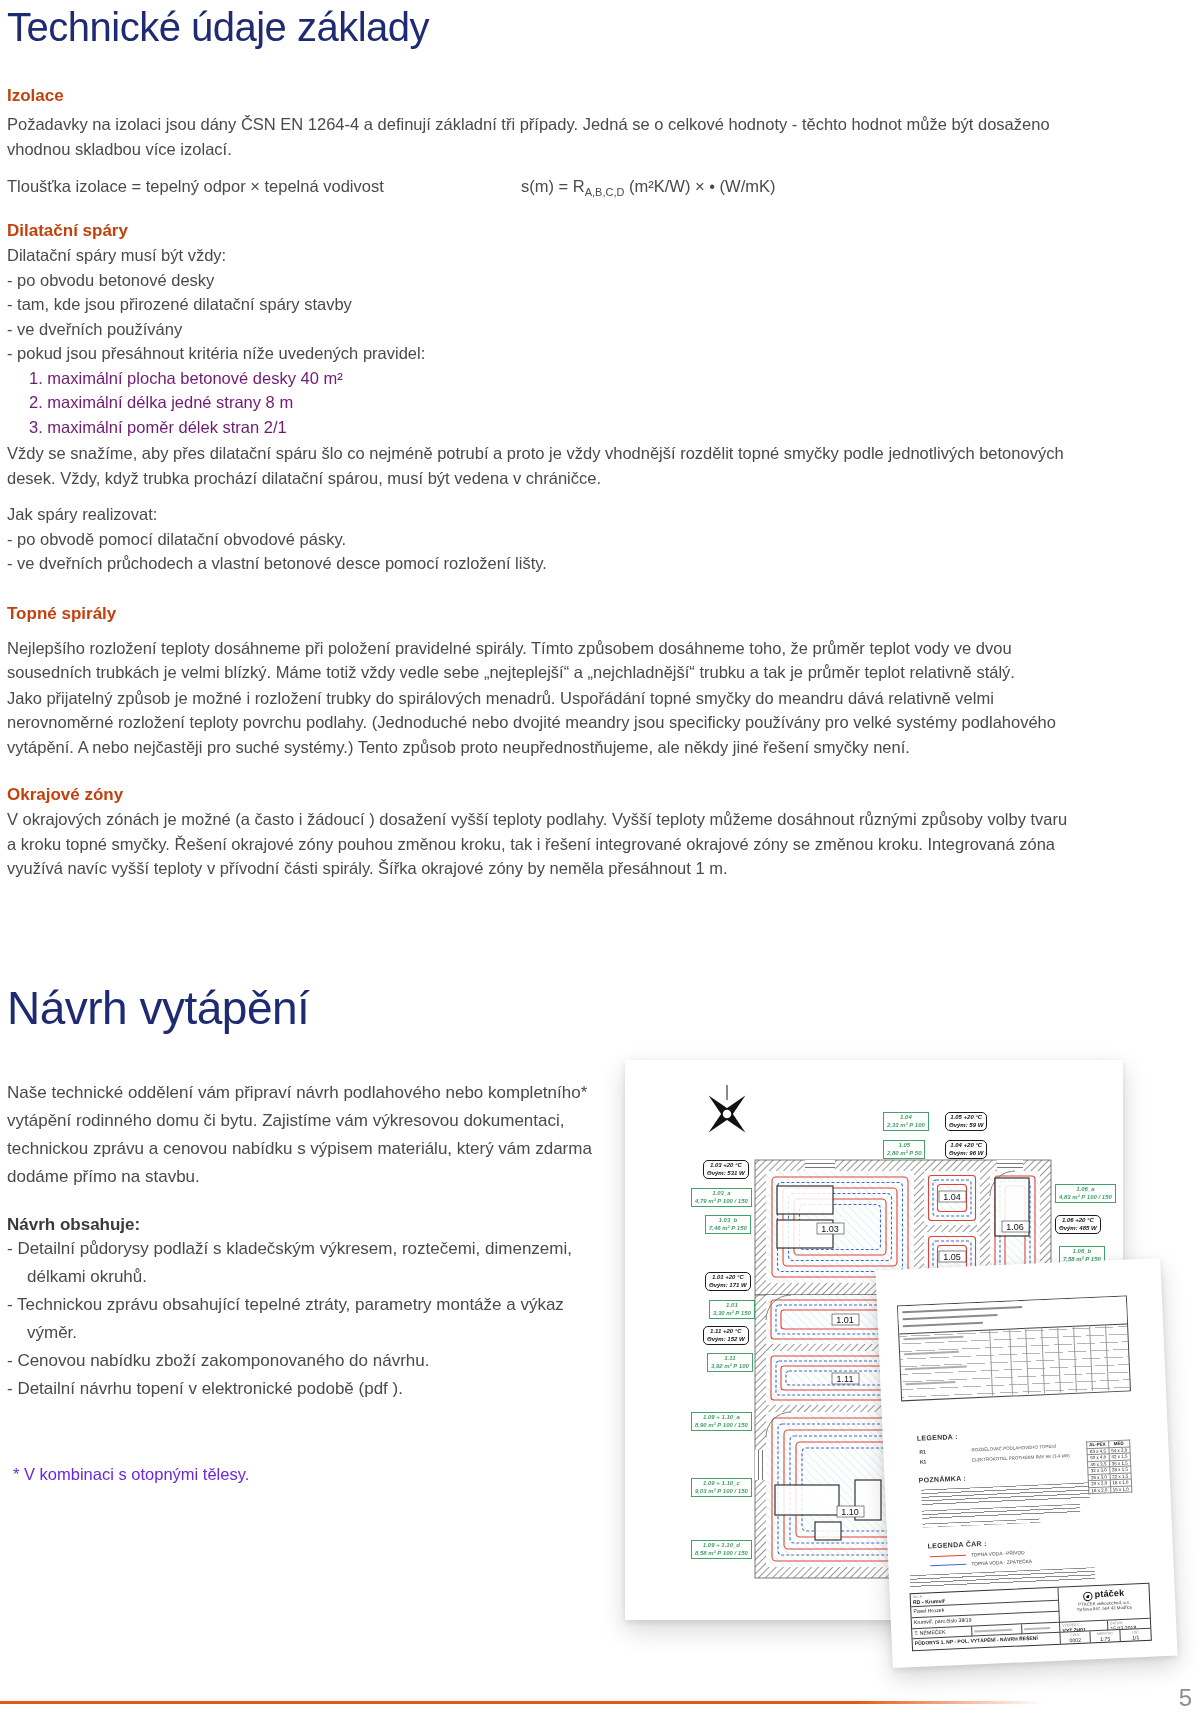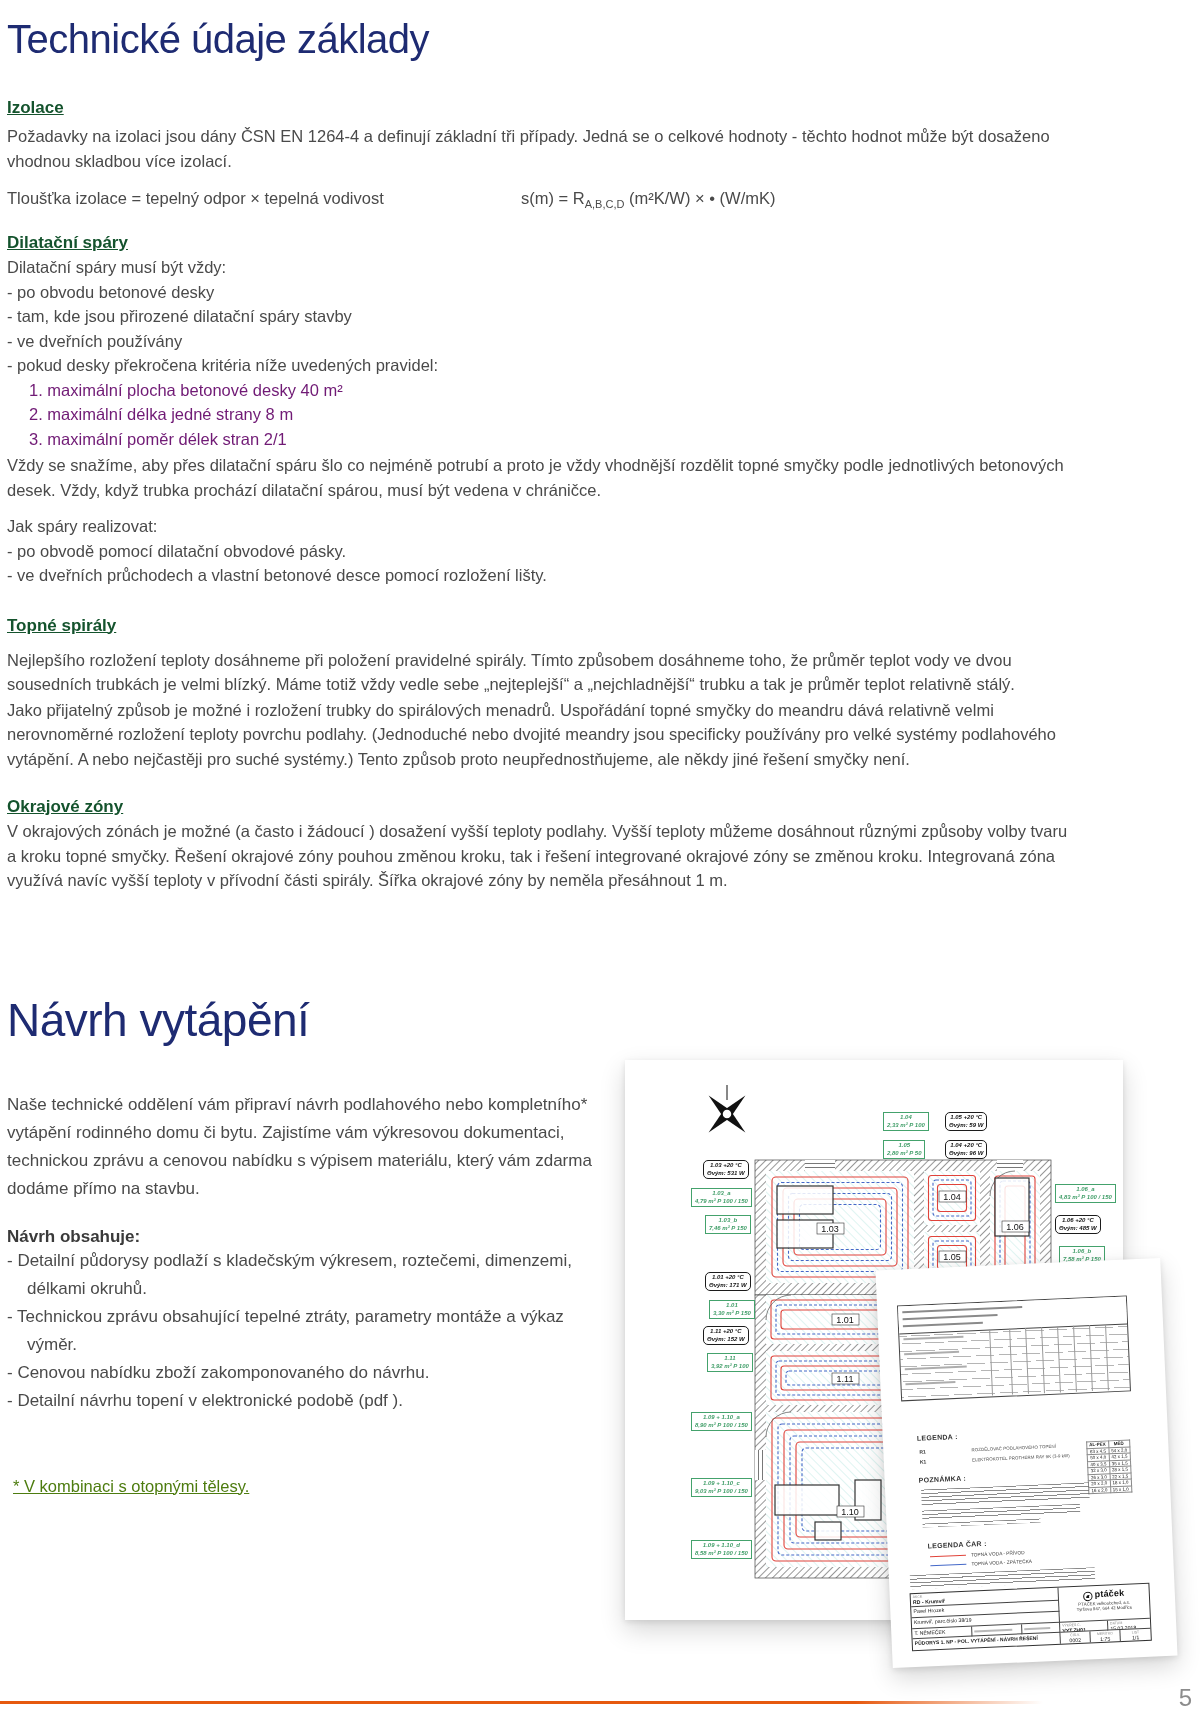--- a/index.html
+++ b/index.html
@@ -1,40 +1,40 @@
 <!DOCTYPE html>
 <html><head>
 <meta charset="utf-8">
 <style>
   html,body{margin:0;padding:0;background:#fff;}
   .page{position:relative;width:1200px;height:1729px;background:#fff;overflow:hidden;
         font-family:"Liberation Sans","DejaVu Sans",sans-serif;}
-  .content{position:absolute;left:7px;top:12px;width:1062px;}
+  .content{position:absolute;left:7px;top:0;width:1062px;}
   h1,h2,p{margin:0;}
   .t1{font-size:40px;line-height:50px;font-weight:400;letter-spacing:-0.5px;color:#1e2b72;padding-top:2px;}
   .t2{font-size:46px;line-height:54px;font-weight:400;letter-spacing:-0.5px;color:#1e2b72;margin-top:100px;}
-  .h{font-size:17px;font-weight:700;color:#14532d;text-decoration:underline;}
+  .h{font-size:17px;font-weight:700;color:#c2410c;}
   .h.izo{margin-top:34px;}
   .h.dila{margin-top:22px;}
   .h.top{margin-top:28px;}
   .h.okr{margin-top:26px;}
   .b{font-size:16.5px;line-height:24.5px;color:#4a4a4a;}
   p.b{margin-top:6px;}
   p.gap{margin-top:12px;}
   .li{font-size:16.5px;line-height:24.5px;color:#4a4a4a;padding-left:16px;text-indent:-16px;margin:0;}
   .ni{font-size:16.5px;line-height:24.5px;color:#701a75;margin:0 0 0 22px;}
   .formula{position:relative;margin-top:13px;height:25px;}
   .formula .rhs{position:absolute;left:514px;top:0;white-space:nowrap;}
   .formula sub{font-size:11px;}
   .s2col{width:600px;}
   .s2col .b2{font-size:17px;line-height:28px;color:#4a4a4a;}
   .s2col .intro{margin-top:44px;}
   .s2col .h2b{font-size:17px;font-weight:700;color:#3a3a3a;margin-top:24px;}
   .li2{font-size:17px;line-height:28px;color:#4a4a4a;padding-left:20px;text-indent:-20px;margin:0;}
-  .footnote{font-size:16.5px;color:#4d7c0f;margin-top:62px;padding-left:6px;text-decoration:underline;}
+  .footnote{font-size:16.5px;color:#6d28d9;margin-top:62px;padding-left:6px;}
   
   .sheet{position:absolute;background:#fff;box-shadow:0 10px 24px rgba(0,0,0,.16),0 2px 6px rgba(0,0,0,.10);}
   .card1{left:625px;top:1060px;width:498px;height:560px;z-index:1;}
   .card2{left:884px;top:1264px;width:285px;height:398px;z-index:2;transform:rotate(-2.5deg);}
   .plan{position:absolute;left:0;top:0;}
   .lbl{position:absolute;font-style:italic;text-align:center;background:#fff;padding:1px 3px;white-space:nowrap;z-index:3;}
   .lbl span{display:block;font-size:6px;line-height:7.5px;}
   .lbl.black{border:1px solid #1c1c1c;border-radius:5px;color:#111;font-weight:700;}
   .lbl.green{border:1px solid #44a26c;color:#3f9d67;font-weight:600;}
   
@@ -80,21 +80,21 @@
     <div class="formula b">
       <span>Tloušťka izolace = tepelný odpor × tepelná vodivost</span>
       <span class="rhs"><span>s(m) = R</span><sub>A,B,C,D</sub><span> (m²K/W) × • (W/mK)</span></span>
     </div>
 
     <h2 class="h dila">Dilatační spáry</h2>
     <p class="b" style="margin-top:2px;">Dilatační spáry musí být vždy:</p>
     <p class="li">- po obvodu betonové desky</p>
     <p class="li">- tam, kde jsou přirozené dilatační spáry stavby</p>
     <p class="li">- ve dveřních používány</p>
-    <p class="li">- pokud desky překročena kritéria níže uvedených pravidel:</p>
+    <p class="li">- pokud jsou přesáhnout kritéria níže uvedených pravidel:</p>
     <p class="ni">1. maximální plocha betonové desky 40 m²</p>
     <p class="ni">2. maximální délka jedné strany 8 m</p>
     <p class="ni">3. maximální poměr délek stran 2/1</p>
     <p class="b" style="margin-top:2px;">Vždy se snažíme, aby přes dilatační spáru šlo co nejméně potrubí a proto je vždy vhodnější rozdělit topné smyčky podle jednotlivých betonových desek. Vždy, když trubka prochází dilatační spárou, musí být vedena v chráničce.</p>
     <p class="b gap">Jak spáry realizovat:</p>
     <p class="li">- po obvodě pomocí dilatační obvodové pásky.</p>
     <p class="li">- ve dveřních průchodech a vlastní betonové desce pomocí rozložení lišty.</p>
 
     <h2 class="h top">Topné spirály</h2>
     <p class="b" style="margin-top:12px;">Nejlepšího rozložení teploty dosáhneme při položení pravidelné spirály. Tímto způsobem dosáhneme toho, že průměr teplot vody ve dvou sousedních trubkách je velmi blízký. Máme totiž vždy vedle sebe „nejteplejší“ a „nejchladnější“ trubku a tak je průměr teplot relativně stálý.</p>

